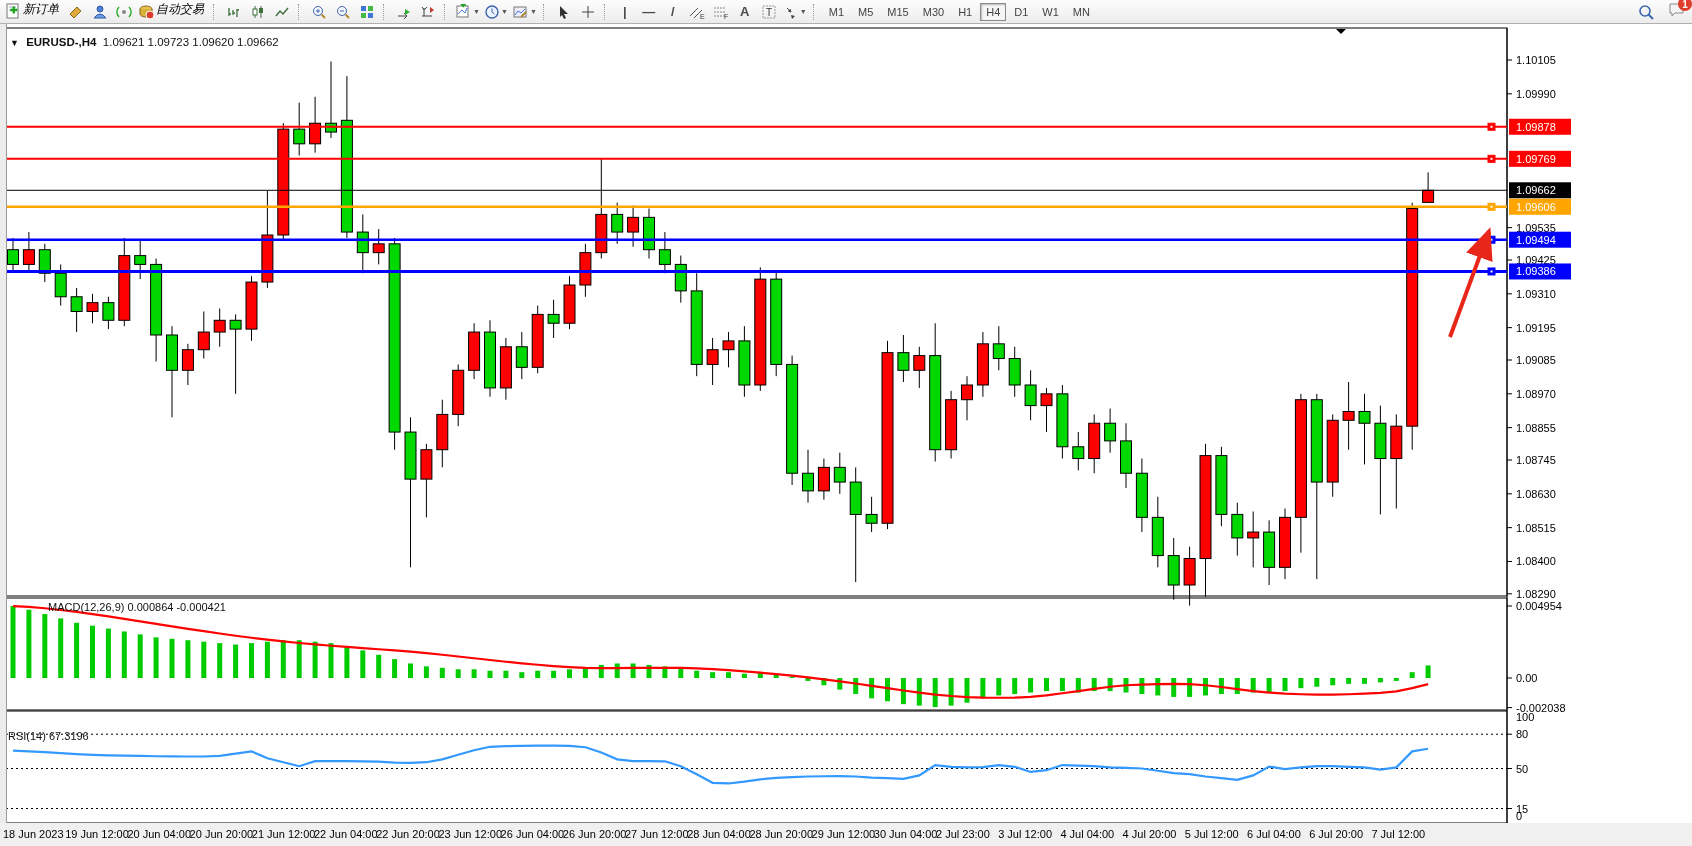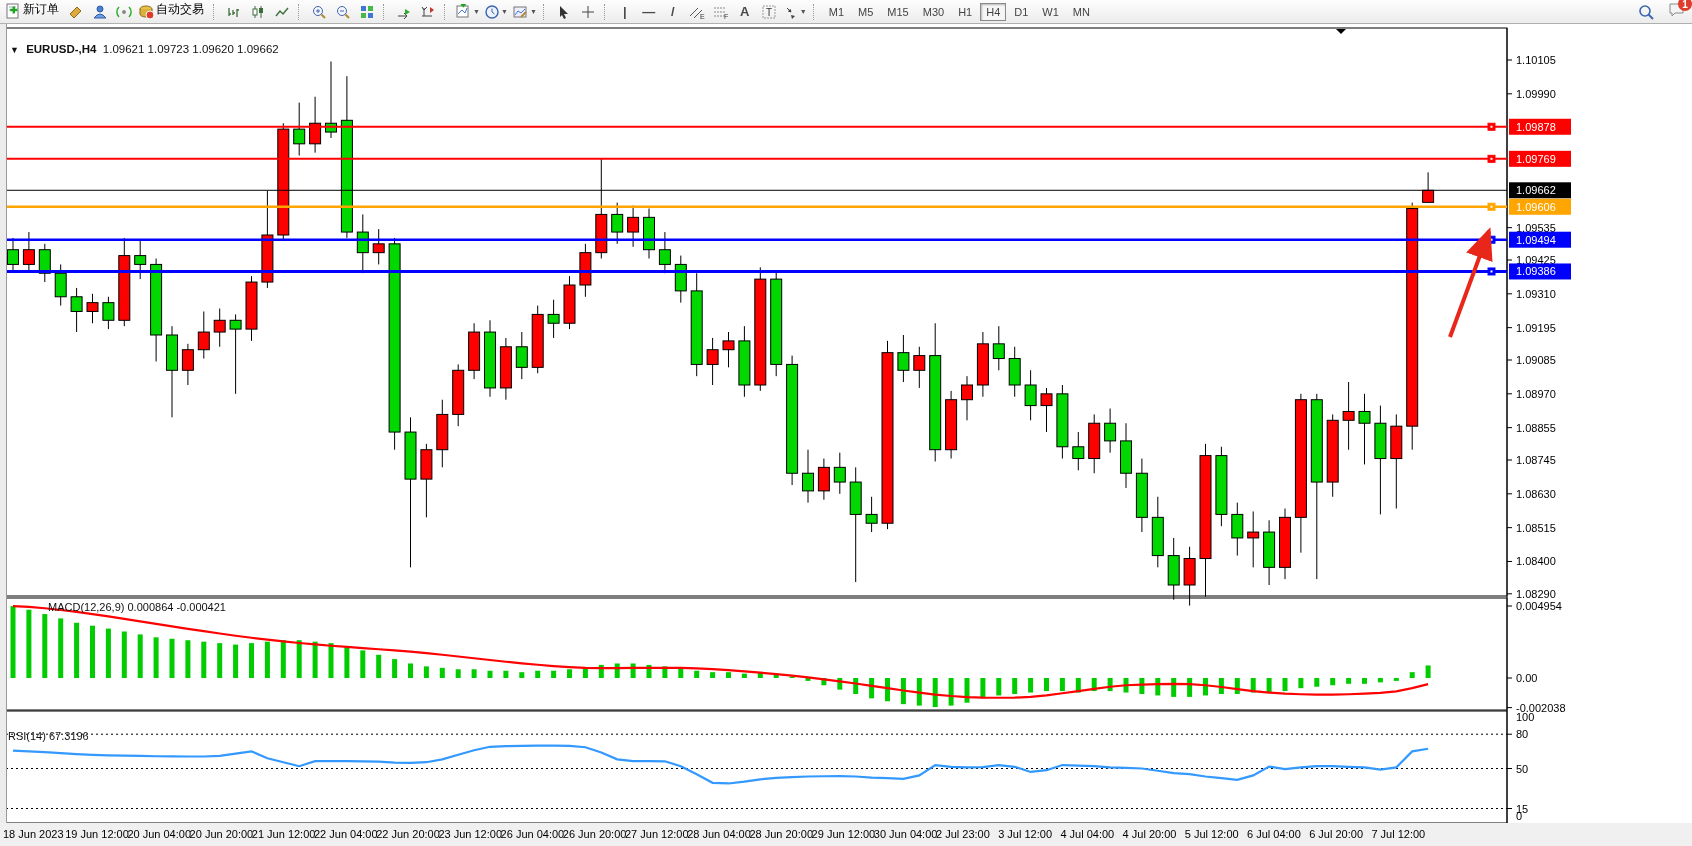--- a/index.html
+++ b/index.html
@@ -4,39 +4,39 @@
 <style>
   html,body{margin:0;padding:0;width:1692px;height:846px;overflow:hidden;
     font-family:"Liberation Sans",sans-serif;background:#fff;}
   
   .toolbar{position:absolute;left:0;top:0;width:1692px;height:24px;
     background:linear-gradient(#fdfdfd,#ececec);border-bottom:1px solid #b0b0b0;
     display:flex;align-items:center;padding-left:3px;box-sizing:border-box;z-index:5;}
   .tbtn{height:20px;min-width:20px;display:flex;align-items:center;justify-content:center;
     padding:0 2px;color:#555;font-size:13px;}
   .tbtn svg{display:block}
-  .tlabel{font-size:12px;color:#000;margin:0 3px 4px 1px;white-space:nowrap;}
+  .tlabel{font-size:12px;color:#000;margin:0 3px 4px 1px;white-space:nowrap;font-style:italic;}
   .sep{width:4px;height:16px;border-left:1px dotted #9a9a9a;margin:0 4px;}
   .glyph{font-size:13px;color:#4a4a4a;font-weight:bold;}
   .dd{font-size:7px;color:#555;margin-left:1px;}
   .tf{font-size:11px;color:#444;padding:2px 5px;border:1px solid transparent;margin:4px 1px;}
   .tf.active{background:#f6f6f6;border:1px solid #8a8a8a;box-shadow:inset 1px 1px 2px rgba(0,0,0,.25);text-align:right;}
   .right-cluster{margin-left:auto;display:flex;align-items:center;margin-right:6px;}
   .badge-count{position:absolute;top:-4px;right:-6px;background:#e03c2d;color:#fff;
     border-radius:50%;width:14px;height:14px;font-size:10px;display:flex;
     align-items:center;justify-content:center;font-weight:bold;}
   .bubble-wrap{position:relative;margin-left:10px;}
   
   .chart-window{position:absolute;left:0;top:24px;width:1692px;height:822px;background:#fff;}
   .left-strip{position:absolute;left:0;top:0;width:6px;height:799px;background:#ececec;
     border-right:1px solid #9a9a9a;z-index:3;}
   svg#chart-svg{position:absolute;left:0;top:0;z-index:1;}
   .overlay-label{position:absolute;z-index:4;font-size:11px;color:#111;white-space:nowrap;
     pointer-events:none;}
-  .chart-title{left:10px;top:19px;font-weight:bold;font-size:11.5px;}
+  .chart-title{left:10px;top:12px;font-weight:bold;font-size:11.5px;}
   .chart-title .caret{font-size:9px;margin-right:4px;}
   .macd-label{left:8px;top:577px;padding-left:40px;}
   .rsi-label{left:8px;top:690px;margin-top:16px;}
 </style>
 </head>
 <body>
 
 <div class="toolbar">
   <div class="tbtn">
     <svg width="17" height="17">

